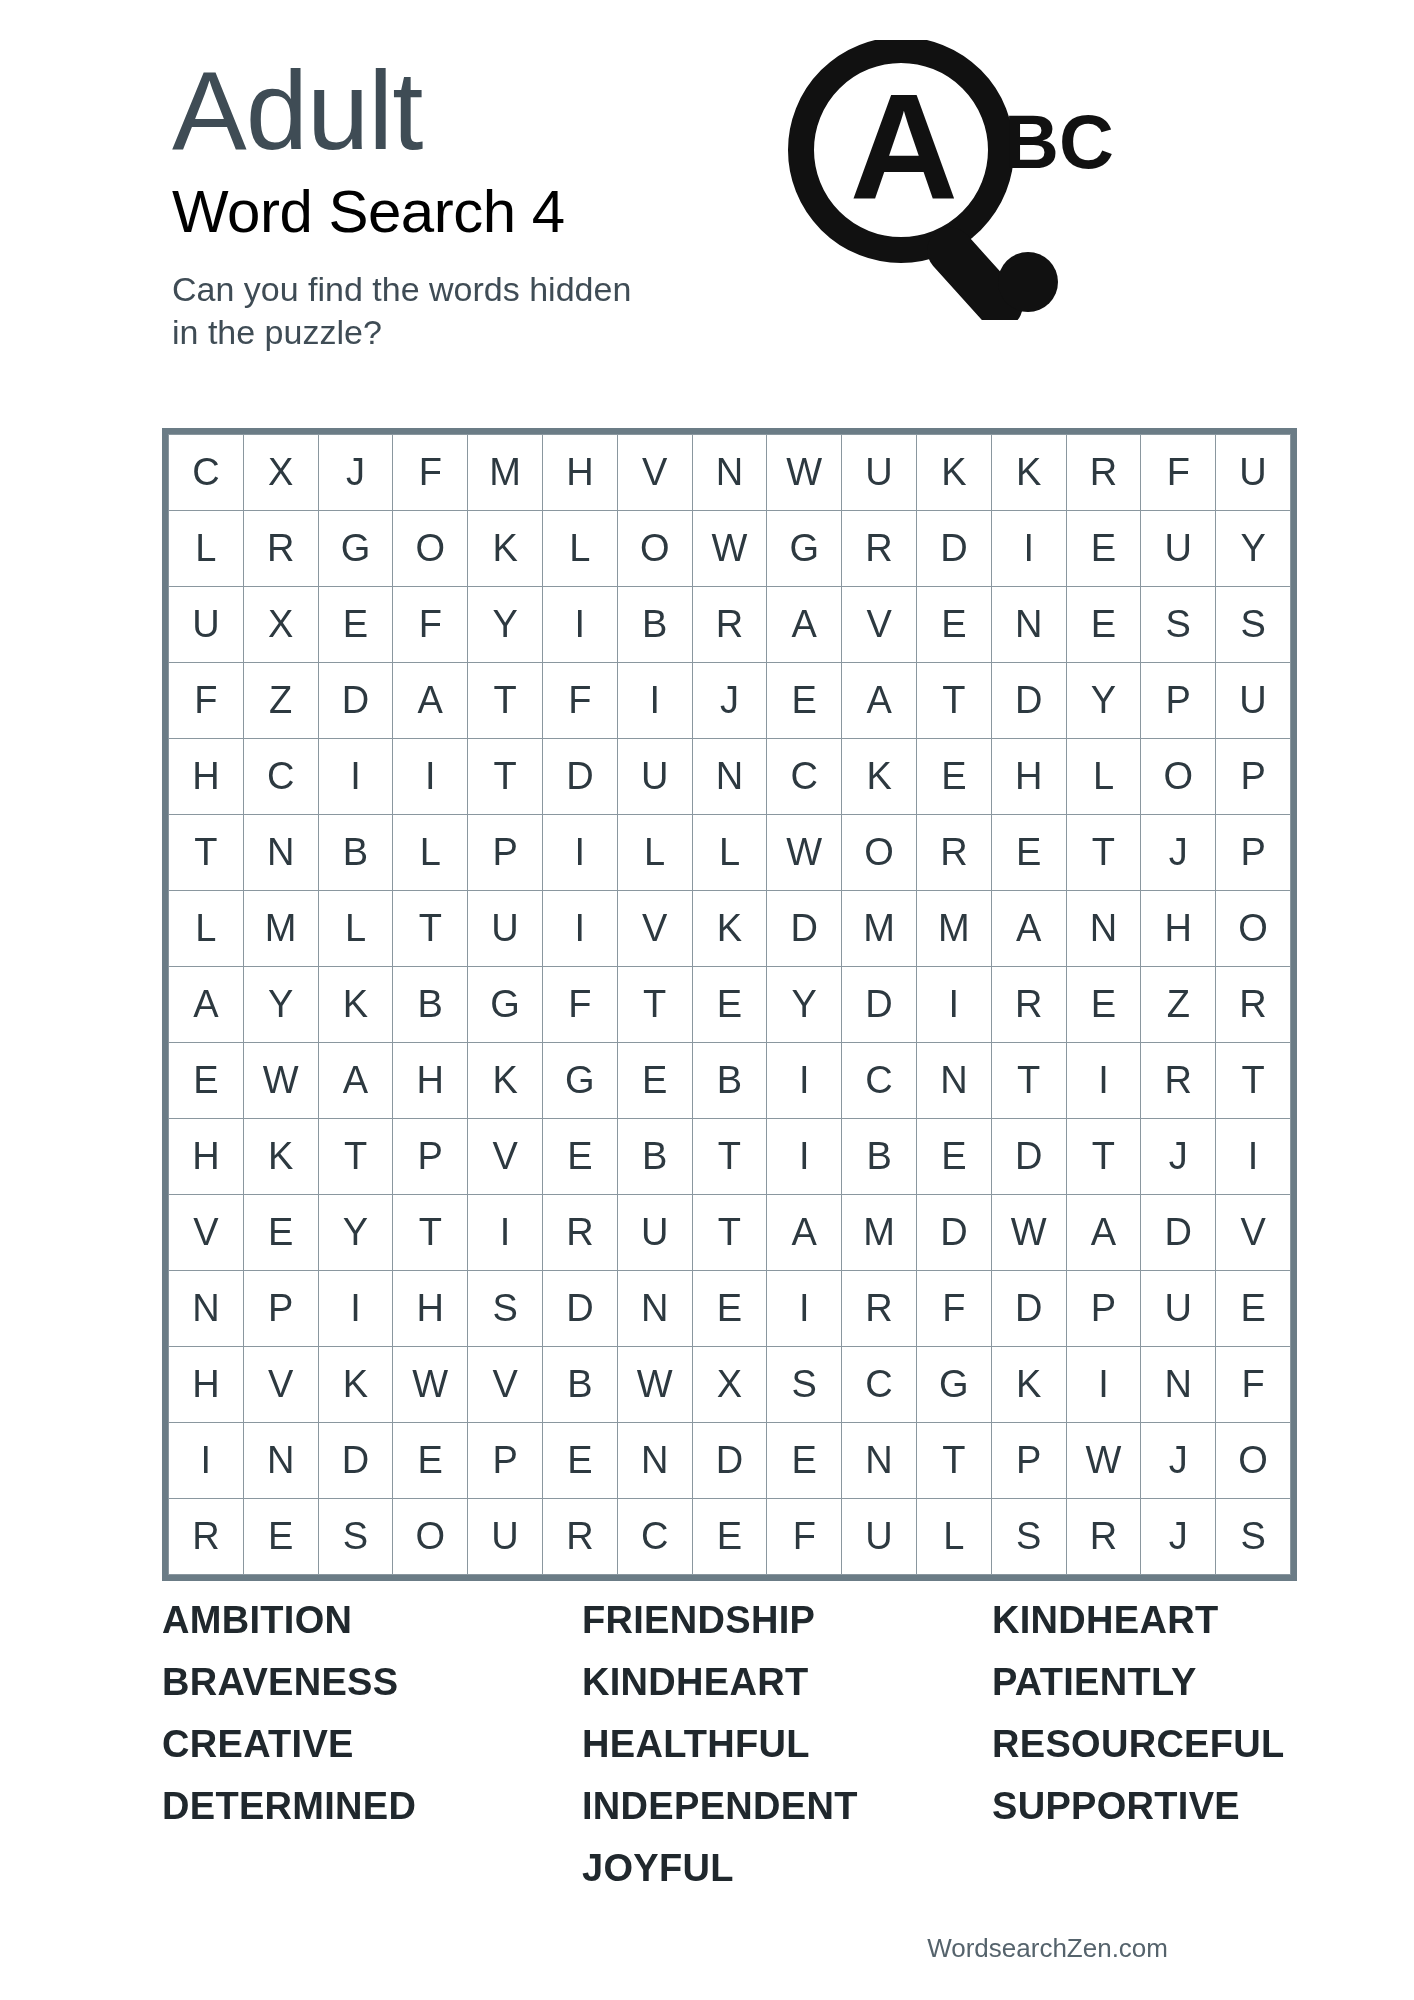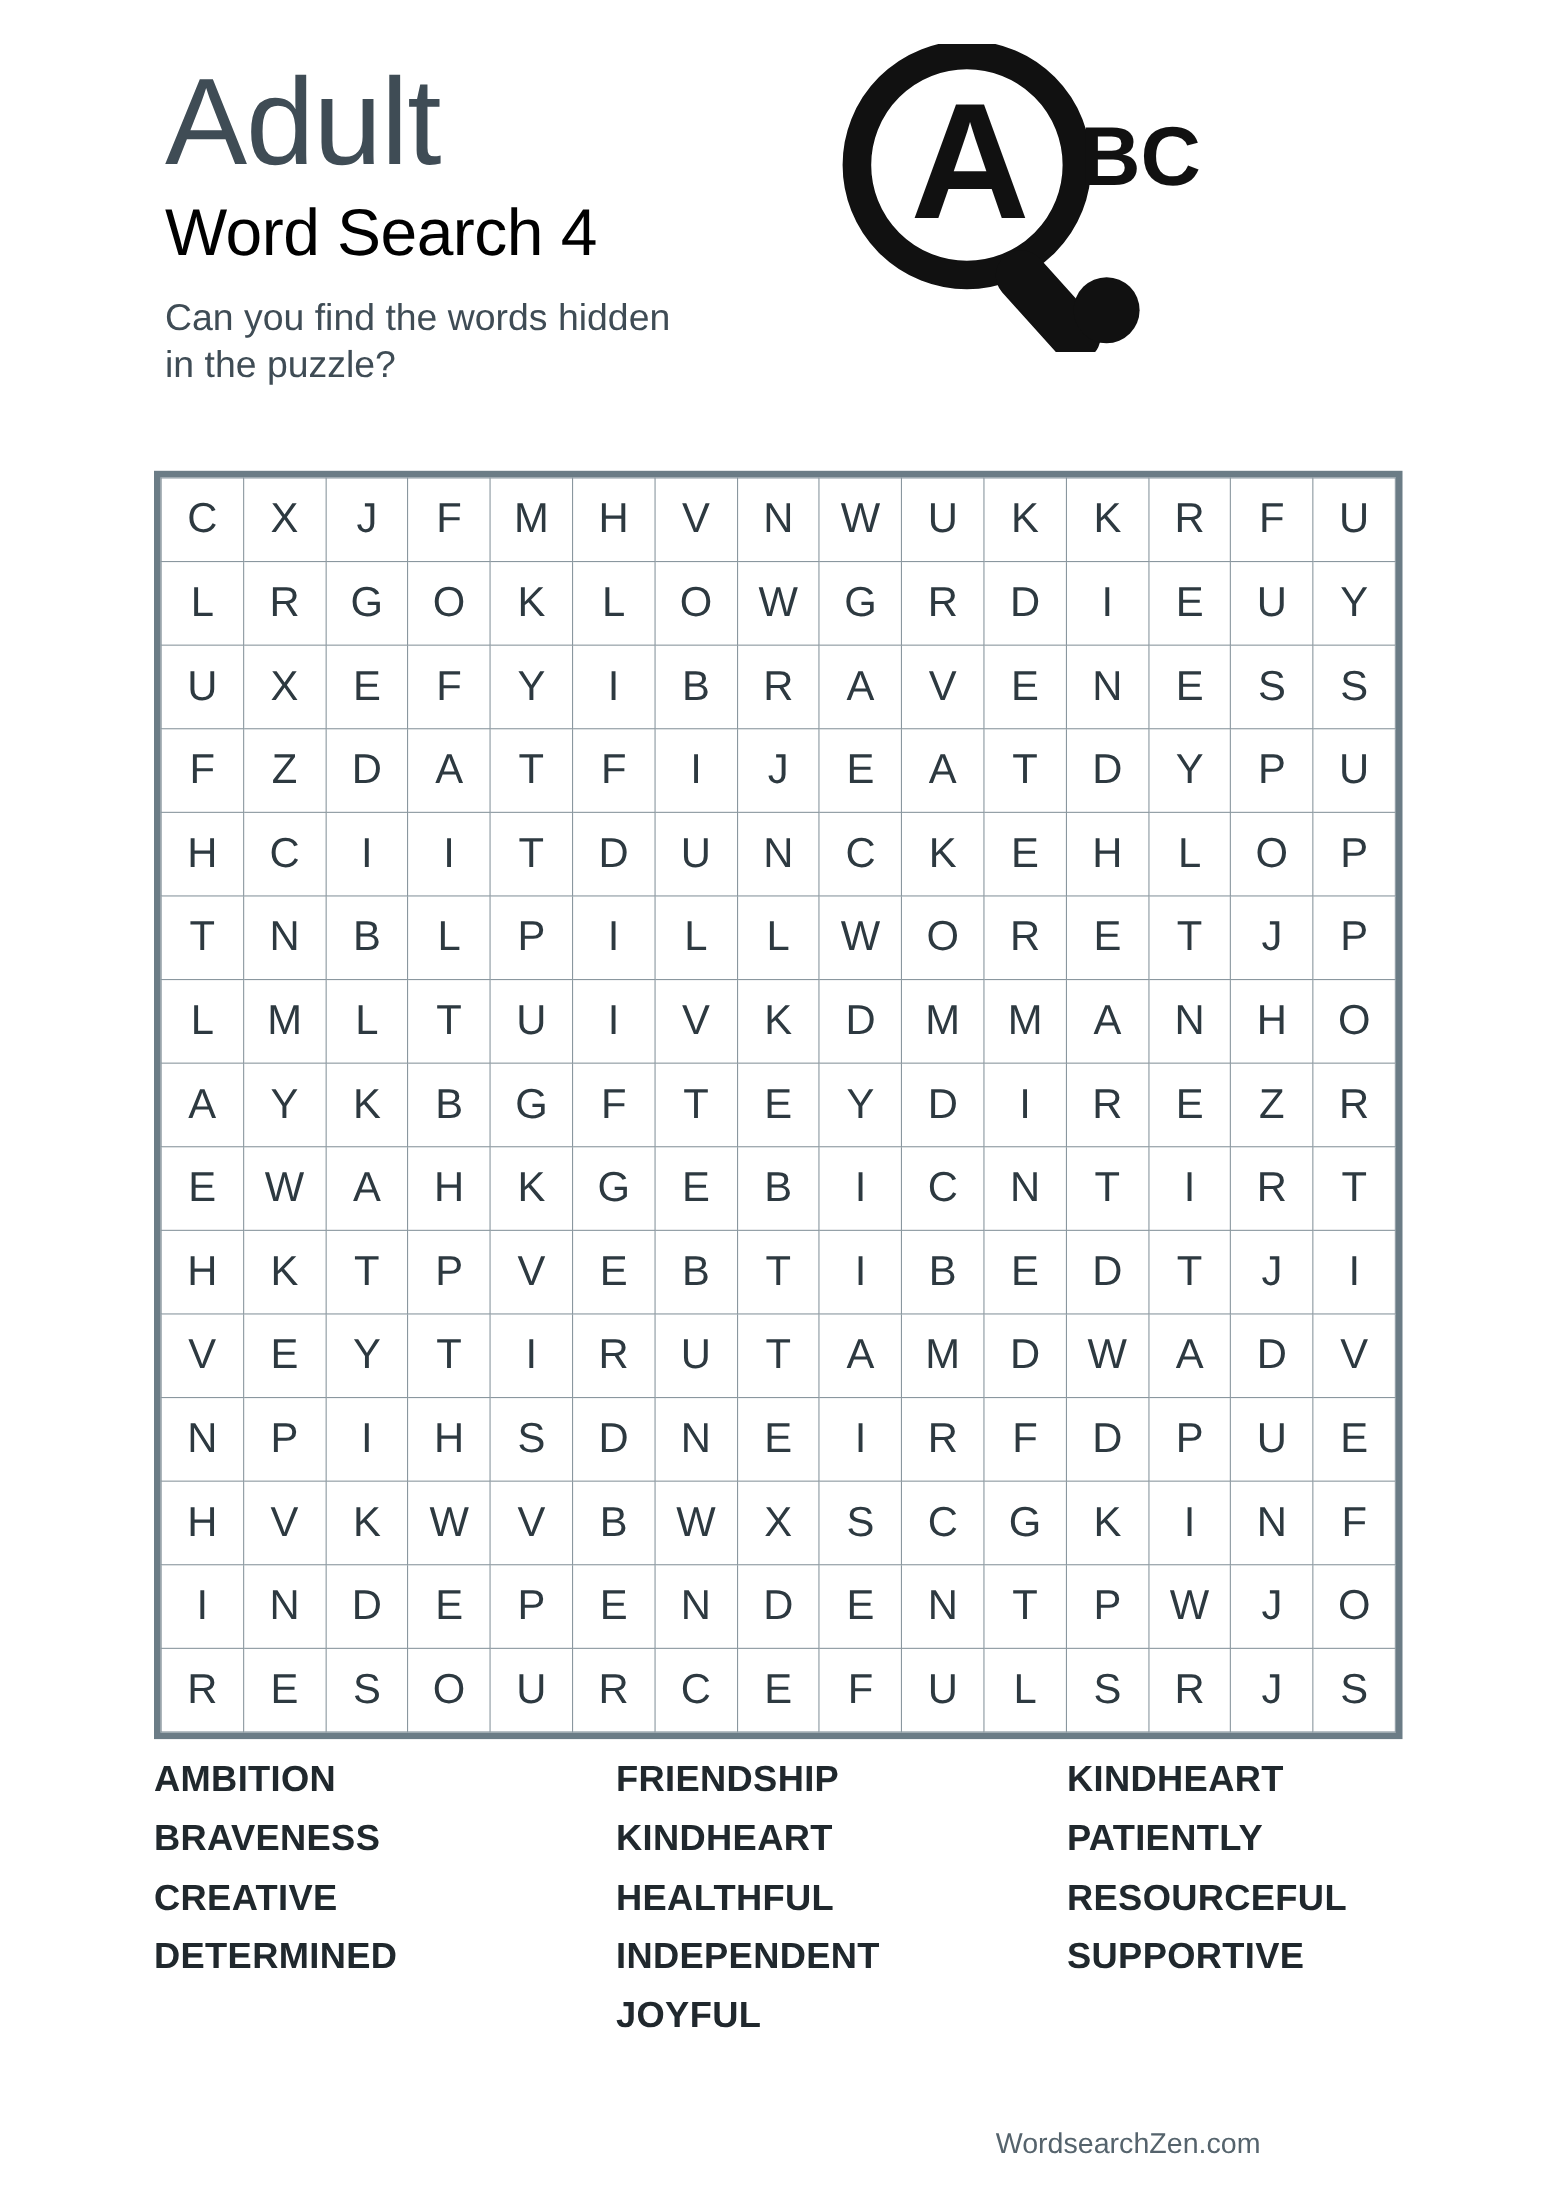--- a/index.html
+++ b/index.html
@@ -13,20 +13,21 @@
     font-family: "Liberation Sans", sans-serif;
     color: #3d4a52;
     position: relative;
     overflow: hidden;
   }
   .page {
     position: relative;
     width: 1236px;
     height: 2000px;
     box-sizing: border-box;
+    margin-left: 22px;
   }
 
   
   .header {
     position: absolute;
     left: 150px;
     top: 55px;
     width: 1130px;
     height: 290px;
   }
@@ -100,21 +101,21 @@
     display: flex;
     gap: 0;
   }
   .word-col {
     width: 420px;
     box-sizing: border-box;
   }
   .word-col:nth-child(2) { width: 410px; }
   .word-col:nth-child(3) { width: 310px; }
   .word-item {
-    font-size: 33px;
+    font-size: 38px;
     font-weight: bold;
     color: #20282d;
     line-height: 1.63;
     letter-spacing: 0.3px;
   }
 
   
   .footer {
     position: absolute;
     right: 90px;

